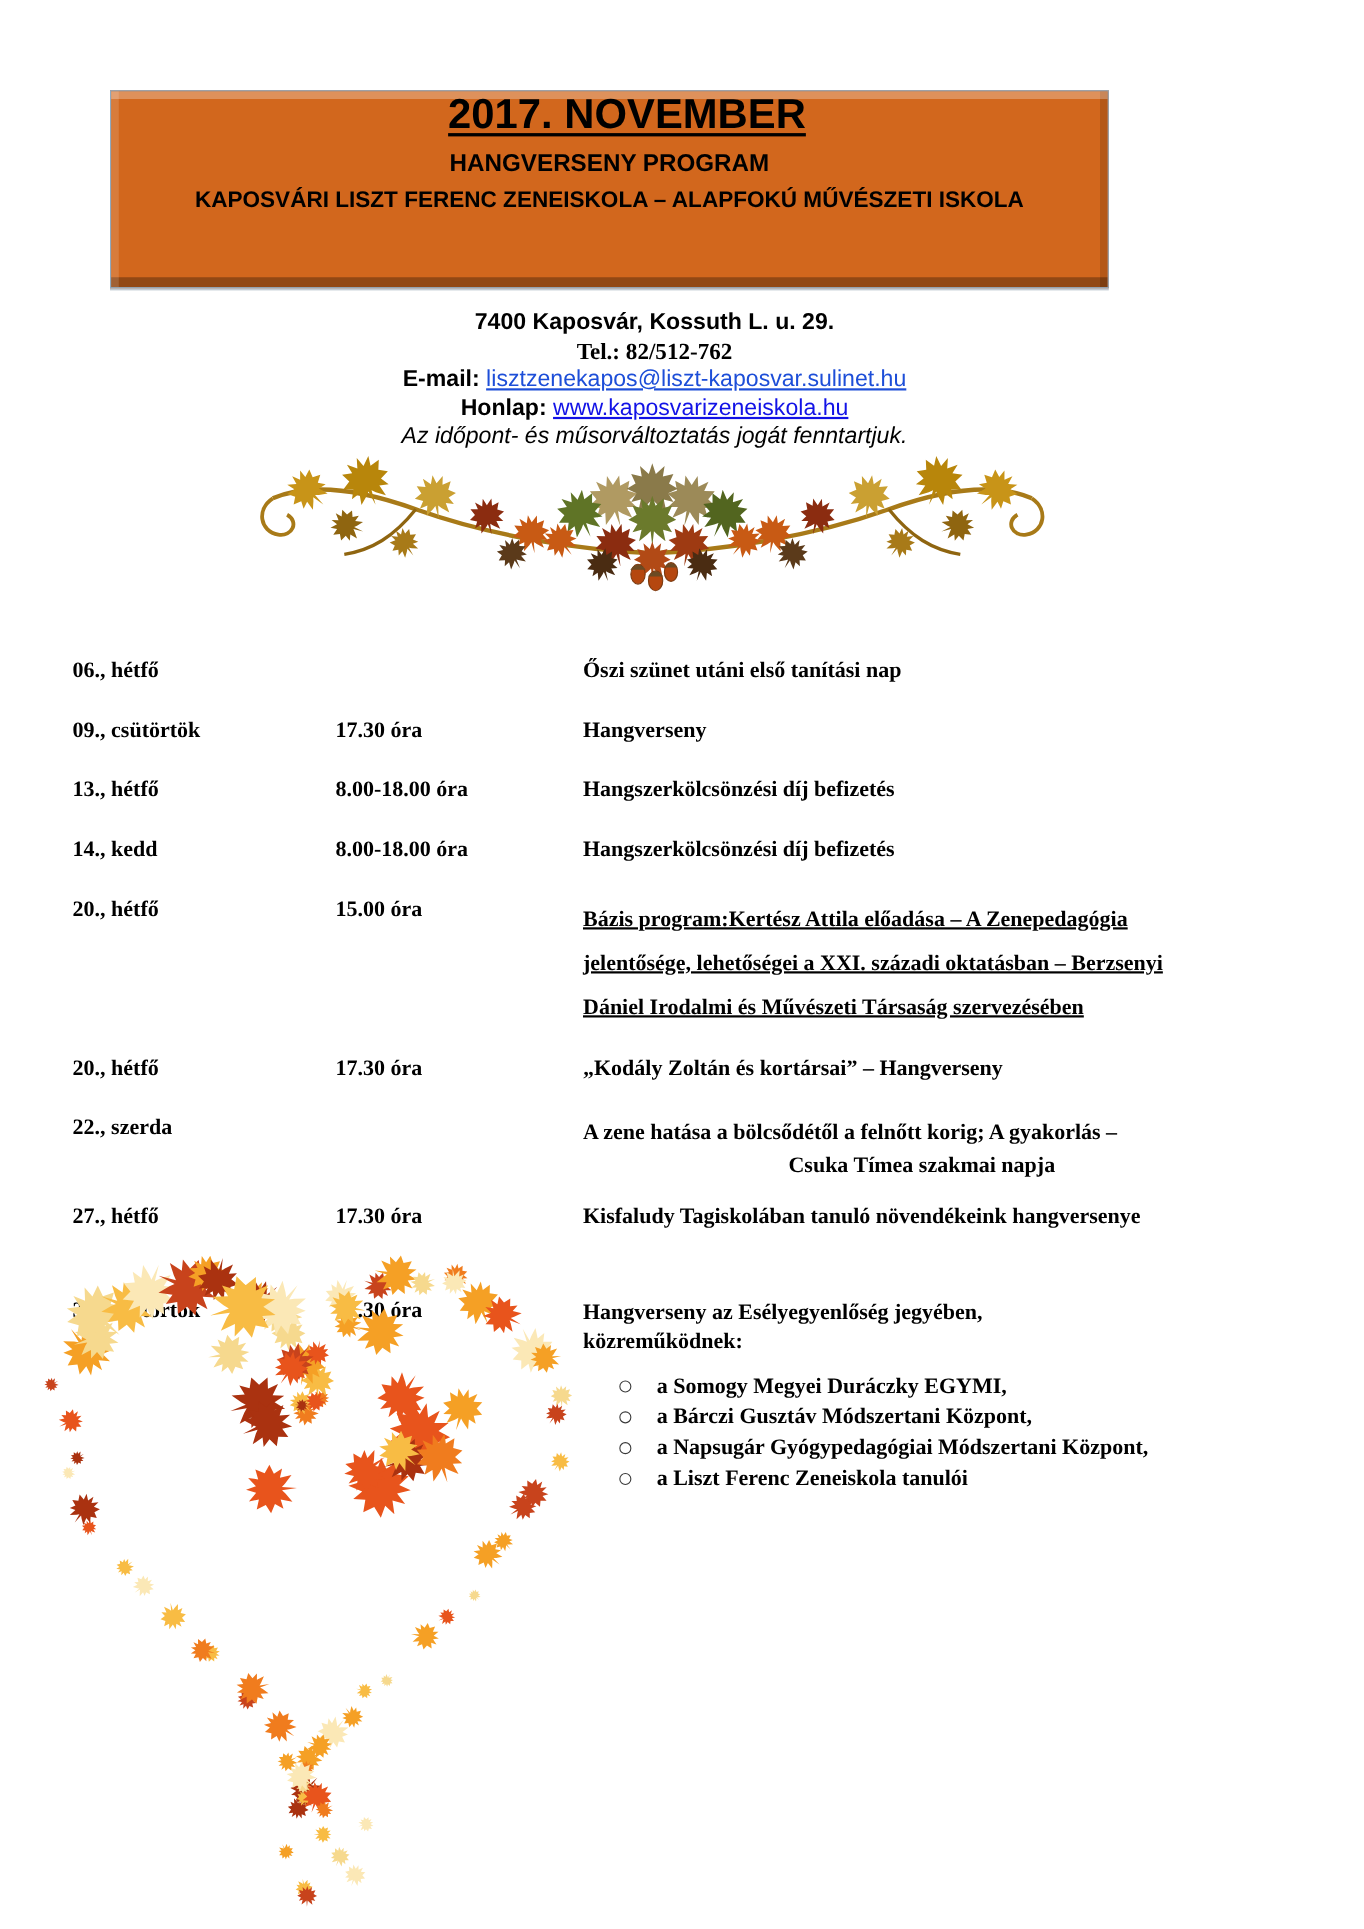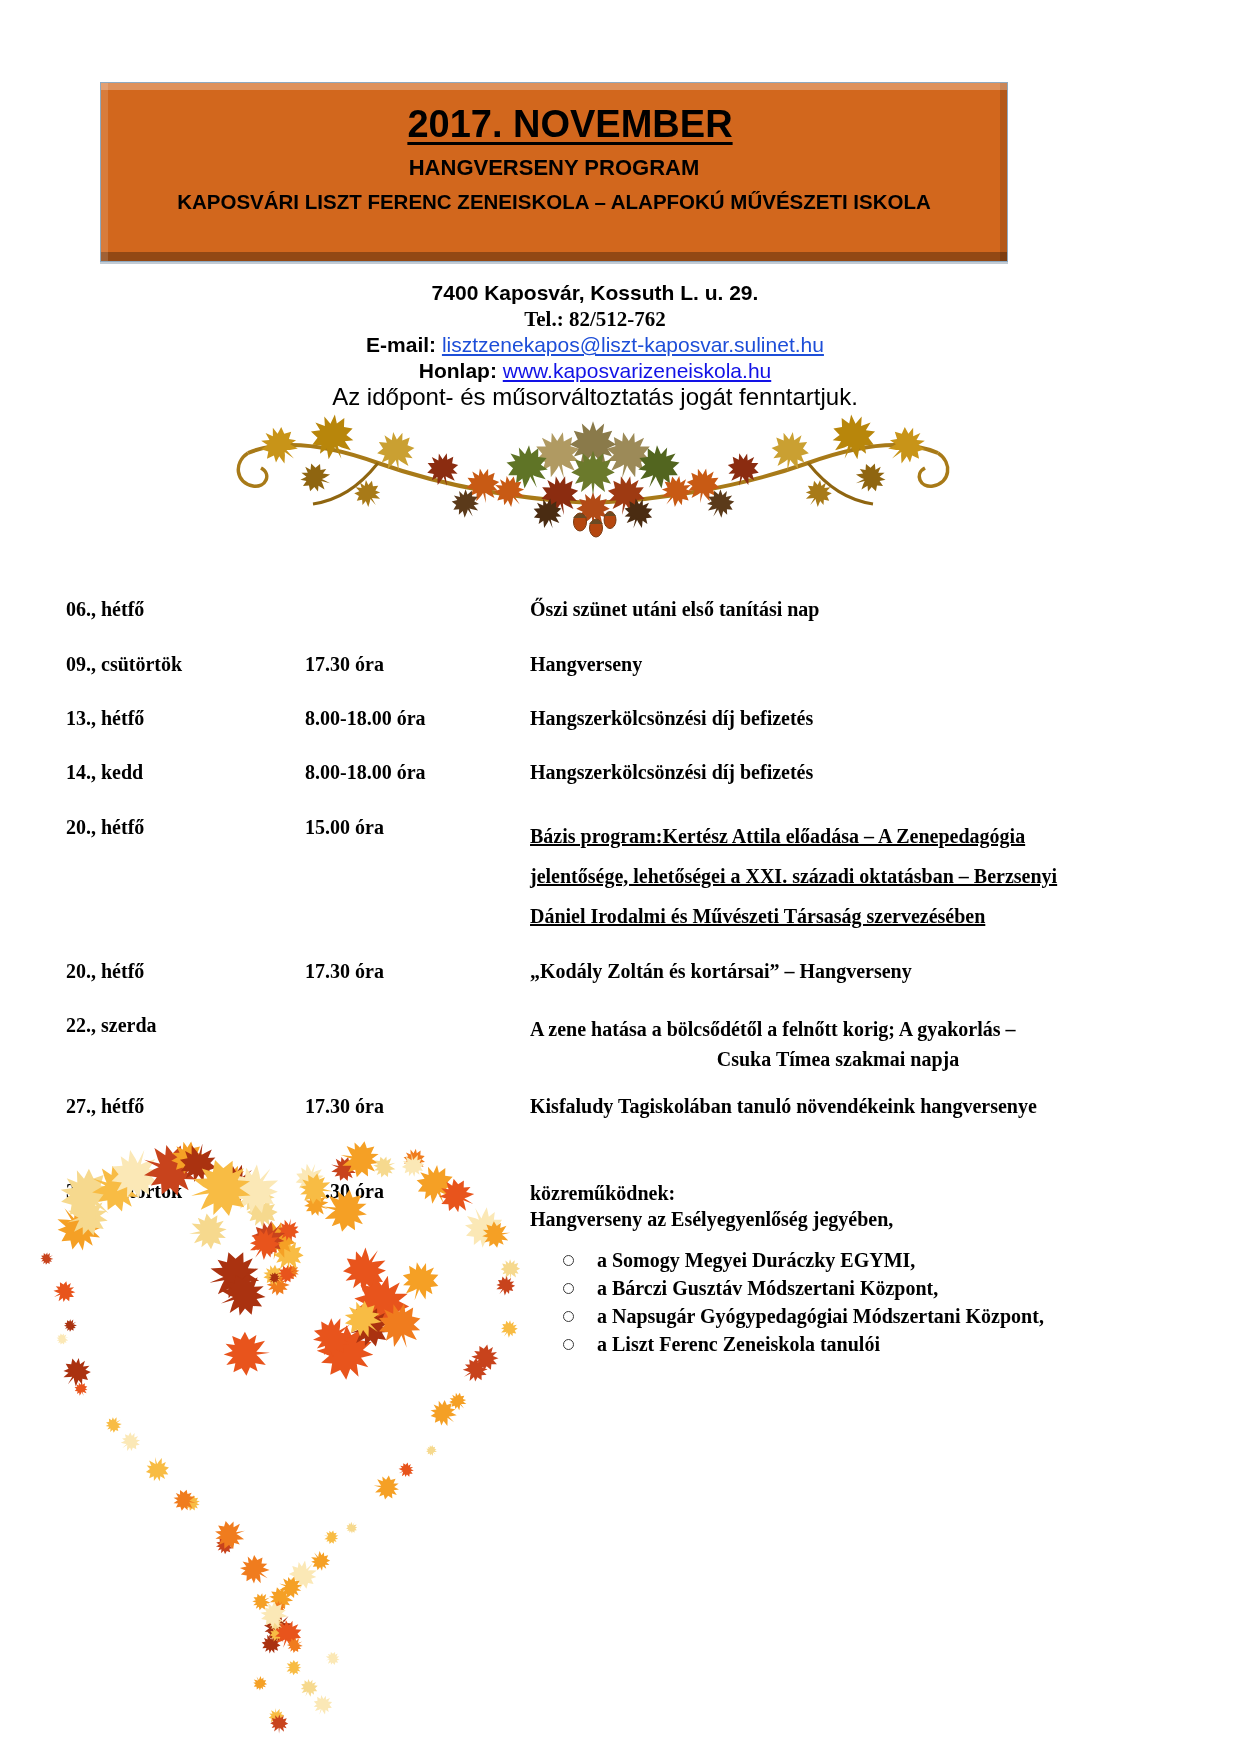--- a/index.html
+++ b/index.html
@@ -11,31 +11,31 @@
     position:absolute;left:100px;top:82px;width:908px;height:180px;
     box-sizing:border-box;border:1px solid #8ea9c0;
     box-shadow:
       inset 0 7px 0 rgba(255,255,255,.28),
       inset 7px 0 0 rgba(255,255,255,.14),
       inset 0 -9px 0 rgba(0,0,0,.30),
       inset -7px 0 0 rgba(0,0,0,.14),
       0 2px 0 rgba(120,140,160,.45);
     text-align:center;
   }
-  .header-title{margin-top:20px;font-size:38px;font-weight:bold;
+  .header-title{font-size:38px;font-weight:bold;
     text-decoration:underline;text-decoration-thickness:3px;text-underline-offset:5px;padding-left:32px;}
   .header-sub{margin-top:9px;font-size:22px;font-weight:bold;}
   .header-school{margin-top:9px;font-size:20.5px;font-weight:bold;}
 
   
   .contact{position:absolute;left:75px;top:280px;width:1040px;text-align:center;
     font-size:21px;line-height:26px;font-weight:bold;}
   .contact .serif{font-family:"Liberation Serif",serif;}
   .contact a{font-weight:normal;text-decoration:underline;}
-  .disclaimer{font-weight:normal;font-size:24px;}
+  .disclaimer{font-weight:normal;font-style:italic;font-size:21px;}
 
   
   .garland{position:absolute;left:228px;top:408px;overflow:visible;}
   .heart{position:absolute;left:30px;top:1040px;overflow:visible;}
 
   
   .sched-row{position:absolute;left:0;width:1240px;
     font-family:"Liberation Serif",serif;font-weight:bold;font-size:20px;}
   .c-date{position:absolute;left:66px;white-space:nowrap;}
   .c-time{position:absolute;left:305px;white-space:nowrap;}
@@ -178,22 +178,22 @@
     <span class="c-date">27., hétfő</span>
     <span class="c-time">17.30 óra</span>
     <span class="c-desc">
         <span>Kisfaludy Tagiskolában tanuló növendékeink hangversenye</span>
       </span>
   </div>
   <div class="sched-row row-9" style="top:1180px">
     <span class="c-date">30., csütörtök</span>
     <span class="c-time">17.30 óra</span>
     <span class="c-desc">
+      <span>Hangverseny az Esélyegyenlőség jegyében,</span>
       <span>közreműködnek:</span>
-      <span>Hangverseny az Esélyegyenlőség jegyében,</span>
     </span>
   </div>
 
   <div class="participants">
     <div class="p-item">
       <span class="bullet-o"></span>
       <span>a Somogy Megyei Duráczky EGYMI,</span>
     </div>
     <div class="p-item">
       <span class="bullet-o"></span>

